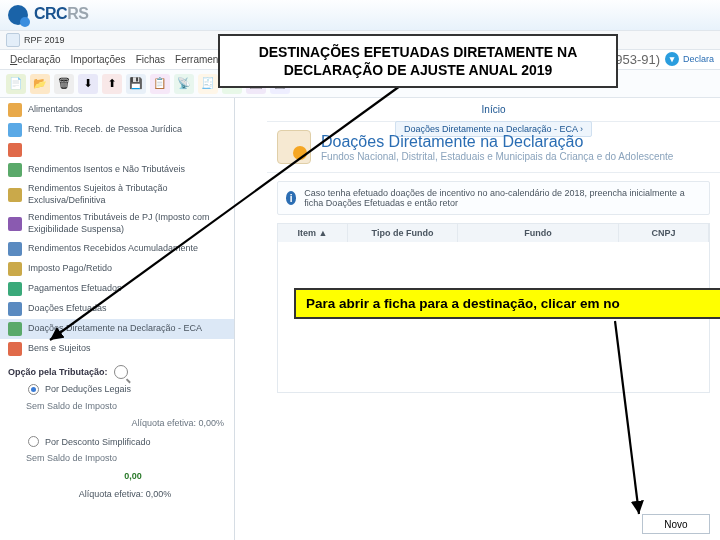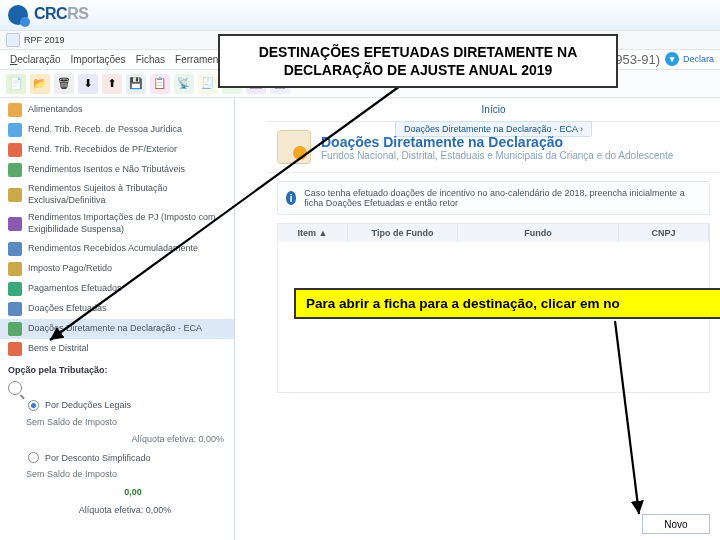--- a/index.html
+++ b/index.html
@@ -16,36 +16,36 @@
   .menubar span{cursor:default;}
   .menubar span u{text-decoration:underline;}
   .iconbar{height:28px;display:flex;align-items:center;gap:4px;padding:0 6px;border-bottom:1px solid #e0e6ec;background:#fafcfe;}
   .iconbar .tb{width:20px;height:20px;border-radius:3px;display:flex;align-items:center;justify-content:center;font-size:11px;}
   .content{display:flex;height:calc(540px - 30px - 20px - 20px - 28px);gap:32px;}
   .sidebar{width:235px;border-right:1px solid #d6dde4;background:#fff;overflow:hidden;font-size:9px;color:#4a5560;}
   .sb-group{padding:2px 0;}
   .sb-item{display:flex;align-items:center;gap:6px;padding:3px 8px;cursor:default;line-height:1.3;}
   .sb-item .ic{width:14px;height:14px;flex:0 0 14px;border-radius:2px;}
   .sb-item.sel{background:#dce8f6;}
-  .sb-section{font-weight:700;color:#334;padding:4px 8px 2px;display:flex;align-items:flex-start;gap:6px;flex-direction:column;}
+  .sb-section{font-weight:700;color:#334;padding:4px 8px 2px;display:flex;align-items:center;gap:6px;}
   .sb-section .mag{width:14px;height:14px;border:1.5px solid #888;border-radius:50%;position:relative;}
   .sb-section .mag::after{content:'';position:absolute;right:-4px;bottom:-4px;width:5px;height:1.5px;background:#888;transform:rotate(45deg);}
   .radio-row{display:flex;align-items:center;gap:6px;padding:3px 10px 3px 28px;}
   .radio{width:11px;height:11px;border:1px solid #888;border-radius:50%;display:flex;align-items:center;justify-content:center;}
   .radio.on::after{content:'';width:5px;height:5px;background:#3a7bd5;border-radius:50%;}
   .indent{padding-left:26px;color:#6a7580;}
   .val{color:#2a7a2a;font-weight:700;padding-left:16px;}
   .main{flex:1;position:relative;background:#fff;}
   .crumb{height:24px;display:flex;align-items:center;gap:6px;padding:0 8px;font-size:10px;color:#1a5490;border-bottom:1px solid #e8edf2;flex-direction:column;}
   .crumb .home{width:14px;height:14px;background:#3a8dde;border-radius:2px;}
   .crumb .box{background:#eef5fc;border:1px solid #d0e0f0;padding:2px 8px;border-radius:2px;color:#1a5490;font-size:9px;}
   .header{display:flex;align-items:center;gap:10px;padding:8px 10px;border-bottom:1px solid #e8edf2;}
   .header .big{width:34px;height:34px;background:#f6e9d2;border:1px solid #e0cfa8;border-radius:4px;position:relative;}
   .header .big::after{content:'';position:absolute;width:14px;height:14px;border-radius:50%;background:#f5a623;right:3px;bottom:3px;}
-  .header .txt .t1{font-size:14px;color:#2a6db3;font-weight:700;}
+  .header .txt .t1{font-size:16px;color:#2a6db3;font-weight:400;}
   .header .txt .t2{font-size:10px;color:#8aa3bc;}
   .notice{margin:8px 10px;display:flex;gap:8px;align-items:center;font-size:9px;color:#4a5560;border:1px solid #e3e9ef;padding:6px 8px;border-radius:2px;background:#fbfdff;}
   .notice .info{width:14px;height:14px;border-radius:50%;background:#2a6db3;color:#fff;font-size:10px;font-weight:700;display:flex;align-items:center;justify-content:center;}
   .table{margin:6px 10px 0;border:1px solid #e3e9ef;}
   .thead{display:flex;background:#f1f5f9;font-size:9px;color:#4a5560;font-weight:700;}
   .thead div{padding:4px 12px;border-right:1px solid #e3e9ef;text-align:center;}
   .col1{flex:0 0 70px;text-align:center;}
   .col2{flex:0 0 110px;}
   .col3{flex:1;}
   .col4{flex:0 0 90px;}
@@ -108,33 +108,32 @@
         <div class="sb-item">
           <span class="ic" style="background: rgb(232, 169, 74);"></span>
           <span>Alimentandos</span>
         </div>
         <div class="sb-item">
           <span class="ic" style="background: rgb(90, 169, 230);"></span>
           <span>Rend. Trib. Receb. de Pessoa Jurídica</span>
         </div>
         <div class="sb-item">
           <span class="ic" style="background: rgb(224, 106, 74);"></span>
-          <span>Rend. Trib. Recebidos de PF/Exterior</span>
         </div>
         <div class="sb-item">
           <span class="ic" style="background: rgb(90, 169, 106);"></span>
           <span>Rendimentos Isentos e Não Tributáveis</span>
         </div>
         <div class="sb-item">
           <span class="ic" style="background: rgb(202, 169, 74);"></span>
           <span>Rendimentos Sujeitos à Tributação Exclusiva/Definitiva</span>
         </div>
         <div class="sb-item">
           <span class="ic" style="background: rgb(138, 90, 176);"></span>
-          <span>Rendimentos Importações de PJ (Imposto com Exigibilidade Suspensa)</span>
+          <span>Rendimentos Tributáveis de PJ (Imposto com Exigibilidade Suspensa)</span>
         </div>
         <div class="sb-item">
           <span class="ic" style="background: rgb(90, 138, 192);"></span>
           <span>Rendimentos Recebidos Acumuladamente</span>
         </div>
         <div class="sb-item">
           <span class="ic" style="background: rgb(202, 169, 74);"></span>
           <span>Imposto Pago/Retido</span>
         </div>
         <div class="sb-item">
@@ -144,21 +143,21 @@
         <div class="sb-item">
           <span class="ic" style="background: rgb(90, 138, 192);"></span>
           <span>Doações Efetuadas</span>
         </div>
         <div class="sb-item sel">
           <span class="ic" style="background: rgb(90, 169, 106);"></span>
           <span>Doações Diretamente na Declaração - ECA</span>
         </div>
         <div class="sb-item">
           <span class="ic" style="background: rgb(224, 106, 74);"></span>
-          <span>Bens e Distrital</span>
+          <span>Bens e Sujeitos</span>
         </div>
       </div>
     <div class="sb-section">
       <span>Opção pela Tributação:</span>
       <span class="mag"></span>
     </div>
     <div class="radio-row">
       <span class="radio on"></span>
       <span>Por Deduções Legais</span>
     </div>

